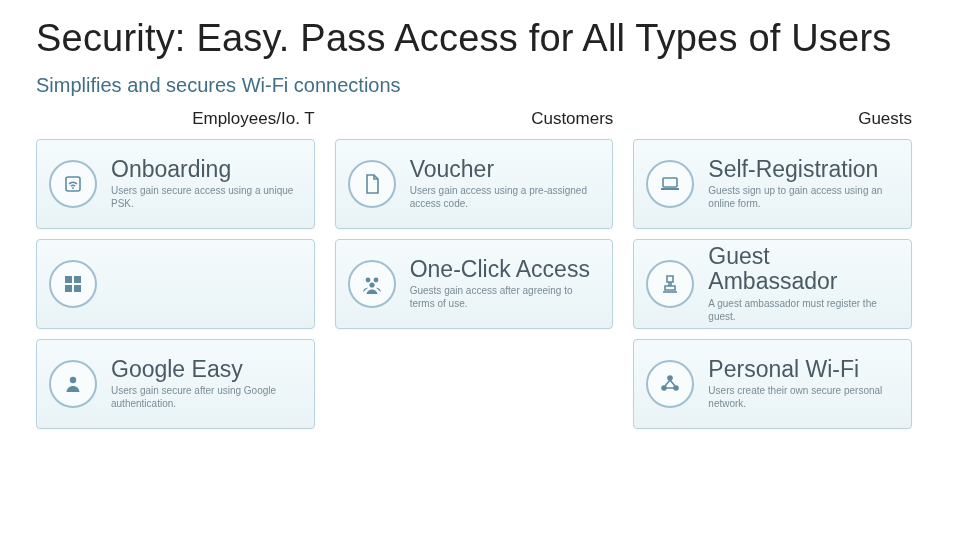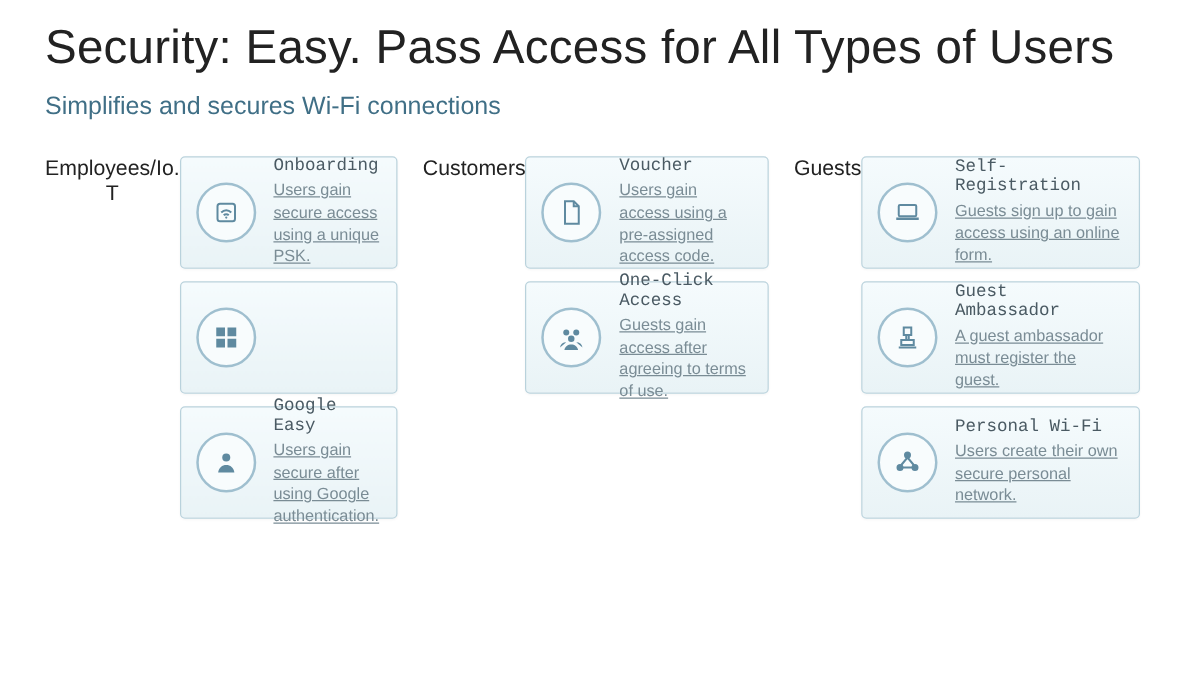--- a/index.html
+++ b/index.html
@@ -1,21 +1,21 @@
 <!DOCTYPE html>
 <html><head>
 <meta charset="utf-8">
 <style>
   * { box-sizing: border-box; margin: 0; padding: 0; }
   html, body { width: 960px; height: 540px; background: #ffffff; font-family: "Segoe UI", Arial, sans-serif; color: #333; }
   .slide { position: relative; width: 948px; height: 540px; padding: 18px 36px 0 36px; }
   .title { font-size: 38px; font-weight: 400; color: #222; line-height: 1.1; margin-bottom: 14px; letter-spacing: 0.2px; }
-  .subtitle { font-size: 20px; font-weight: 400; color: #406f86; margin-bottom: 28px; }
+  .subtitle { font-size: 20px; font-weight: 400; color: #406f86; margin-bottom: 12px; }
   .columns { display: flex; justify-content: space-between; gap: 20px; }
-  .column { flex: 1; display: flex; flex-direction: row; }
+  .column { flex: 1; display: flex; flex-direction: column; align-items: flex-end; }
   .col-label { text-align: center; font-size: 17px; font-weight: 400; color: #222; margin-bottom: 10px; }
   .cards { display: flex; flex-direction: column; gap: 10px; }
   .card {
     display: flex;
     align-items: center;
     height: 90px;
     border: 1px solid #b9d2dc;
     border-radius: 4px;
     background: linear-gradient(to bottom, #f5fbfd 0%, #e9f3f6 100%);
     padding: 10px 14px 10px 12px;
@@ -27,22 +27,22 @@
     border: 2px solid #9fbfcf;
     border-radius: 50%;
     display: flex;
     align-items: center;
     justify-content: center;
     background: #f8fcfd;
     margin-right: 14px;
   }
   .card .icon-wrap svg { width: 24px; height: 24px; }
   .card .text-wrap { flex: 1; }
-  .card-title { font-size: 14px; font-weight: 400; color: #4a5a63; line-height: 1.1; margin-bottom: 2px; font-family: Liberation Mono, monospace; }
-  .card-desc { font-size: 13px; font-weight: 400; color: #7a8c95; line-height: 1.35; text-decoration: underline; }
+  .card-title { font-size: 23px; font-weight: 400; color: #4a5a63; line-height: 1.1; margin-bottom: 2px; }
+  .card-desc { font-size: 10px; font-weight: 400; color: #7a8c95; line-height: 1.35; }
 </style>
 </head>
 <body>
 
 <div class="slide">
 
   <h1 class="title">Security: Easy. Pass Access for All Types of Users</h1>
   <div class="subtitle">Simplifies and secures Wi-Fi connections</div>
 
   <div class="columns">

